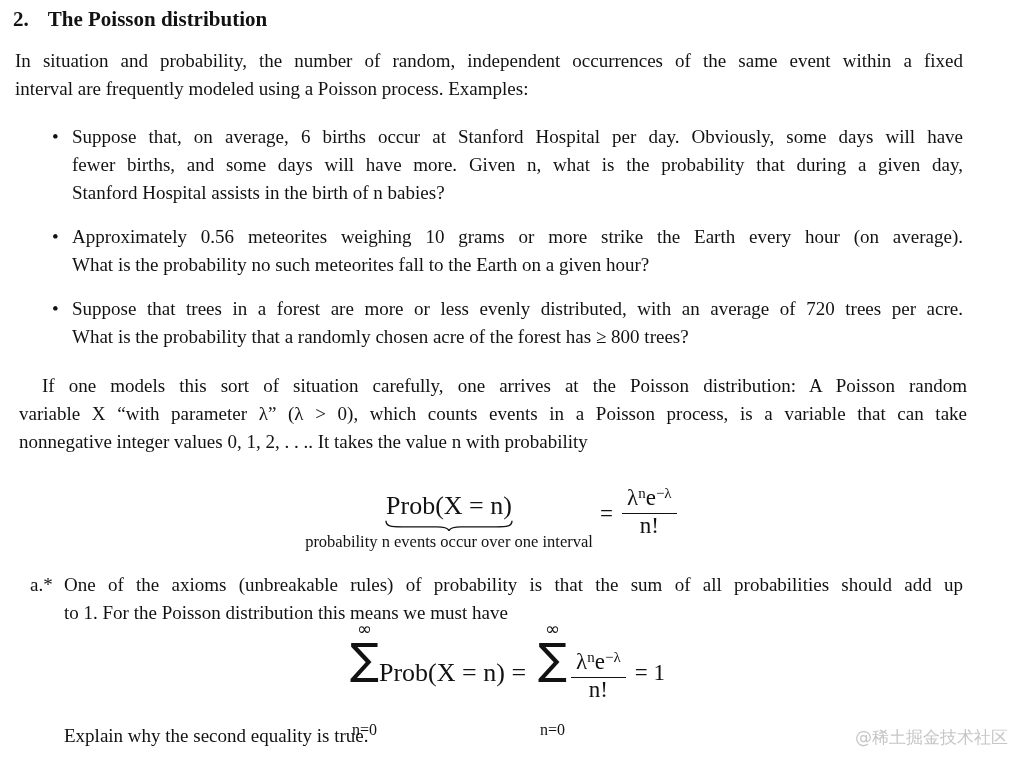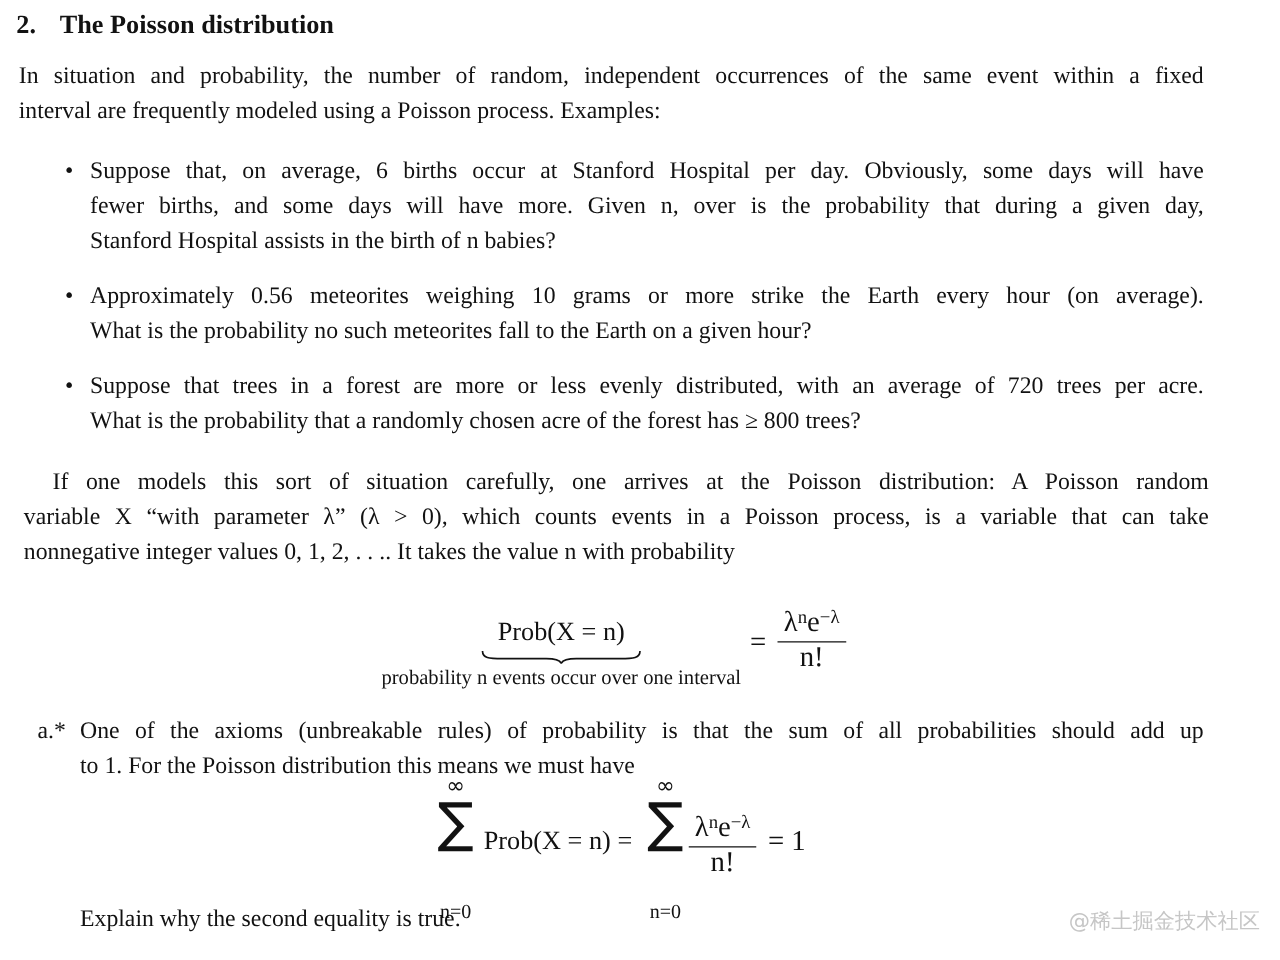--- a/index.html
+++ b/index.html
@@ -16,36 +16,36 @@
   .bullet .dot{position:absolute;left:-20px;top:0;font-size:19px;line-height:28px;}
   .body2{top:372px;left:19px;width:948px;}
   .body2 .firstline{padding-left:23px;}
   .itemA-label{top:571px;left:30px;font-size:19px;line-height:28px;}
   .itemA-body{top:571px;left:64px;width:899px;}
   .outro{top:722px;left:64px;font-size:19px;line-height:28px;}
   .watermark{top:726px;right:16px;font-size:17px;line-height:22px;color:#c6c6c6;font-family:"DejaVu Sans",sans-serif;}
   
   .eq1{top:486px;left:303px;width:420px;height:75px;}
   .ubcol{position:absolute;left:0;top:6px;width:292px;display:flex;flex-direction:column;align-items:center;}
-  .mathline{font-size:21px;line-height:27px;white-space:nowrap;}
+  .mathline{font-size:26px;line-height:27px;white-space:nowrap;}
   .ubrace{display:block;margin-top:1px;}
   .ubcaption{font-size:16.5px;line-height:19px;margin-top:1px;white-space:nowrap;}
   .eq1-eq{position:absolute;left:297px;top:14px;font-size:23px;line-height:27px;}
   .eq1-frac{position:absolute;left:319px;top:-2px;}
   .frac{display:inline-block;text-align:center;vertical-align:middle;}
   .frac .num{font-size:23px;line-height:28px;padding:0 5px 1px 5px;border-bottom:1.4px solid #121212;white-space:nowrap;}
   .frac .den{font-size:23px;line-height:24px;padding-top:0px;white-space:nowrap;}
   sup{font-size:15px;line-height:0;vertical-align:7px;}
   
   .eq2{top:640px;left:350px;height:78px;display:flex;align-items:center;}
   .sumcol{display:flex;flex-direction:column;align-items:center;}
   .sum-inf{font-size:18px;line-height:15px;font-family:"DejaVu Sans",sans-serif;}
   .sum-sigma{font-size:43px;line-height:46px;font-family:"DejaVu Sans",sans-serif;}
   .sum-lim{font-size:16px;line-height:16px;white-space:nowrap;margin-top:40px;}
-  .eq2-main{margin-left:8px;position:relative;top:-7px;}
+  .eq2-main{margin-left:0;position:relative;top:-7px;}
   .eq2-sum2{margin-left:12px;}
   .eq2-frac{margin-left:4px;position:relative;top:-4px;}
   .eq2-tail{margin-left:9px;position:relative;top:-7px;font-size:23px;line-height:27px;white-space:nowrap;}
 </style>
 </head>
 <body>
 
 <div class="page">
 
   <div class="abs heading">
@@ -53,21 +53,21 @@
   </div>
 
   <div class="abs intro">
     <div class="line just"><span>In situation and probability, </span><span class="it">the number of random, independent occurrences of the same event within a fixed</span></div>
     <div class="line"><span class="it">interval</span><span> are frequently modeled using a </span><span class="it">Poisson process</span><span>. Examples:</span></div>
   </div>
 
   <div class="abs bullet" style="top:123px;">
     <span class="dot">•</span>
     <div class="line just"><span>Suppose that, on average, 6 births occur at Stanford Hospital per day. Obviously, some days will have</span></div>
-    <div class="line just"><span>fewer births, and some days will have more. Given </span><span class="it">n</span><span>, over is the probability that during a given day,</span></div>
+    <div class="line just"><span>fewer births, and some days will have more. Given </span><span class="it">n</span><span>, what is the probability that during a given day,</span></div>
     <div class="line"><span>Stanford Hospital assists in the birth of </span><span class="it">n</span><span> babies?</span></div>
   </div>
 
   <div class="abs bullet" style="top:223px;">
     <span class="dot">•</span>
     <div class="line just"><span>Approximately 0.56 meteorites weighing 10 grams or more strike the Earth every hour (on average).</span></div>
     <div class="line"><span>What is the probability no such meteorites fall to the Earth on a given hour?</span></div>
   </div>
 
   <div class="abs bullet" style="top:295px;">

